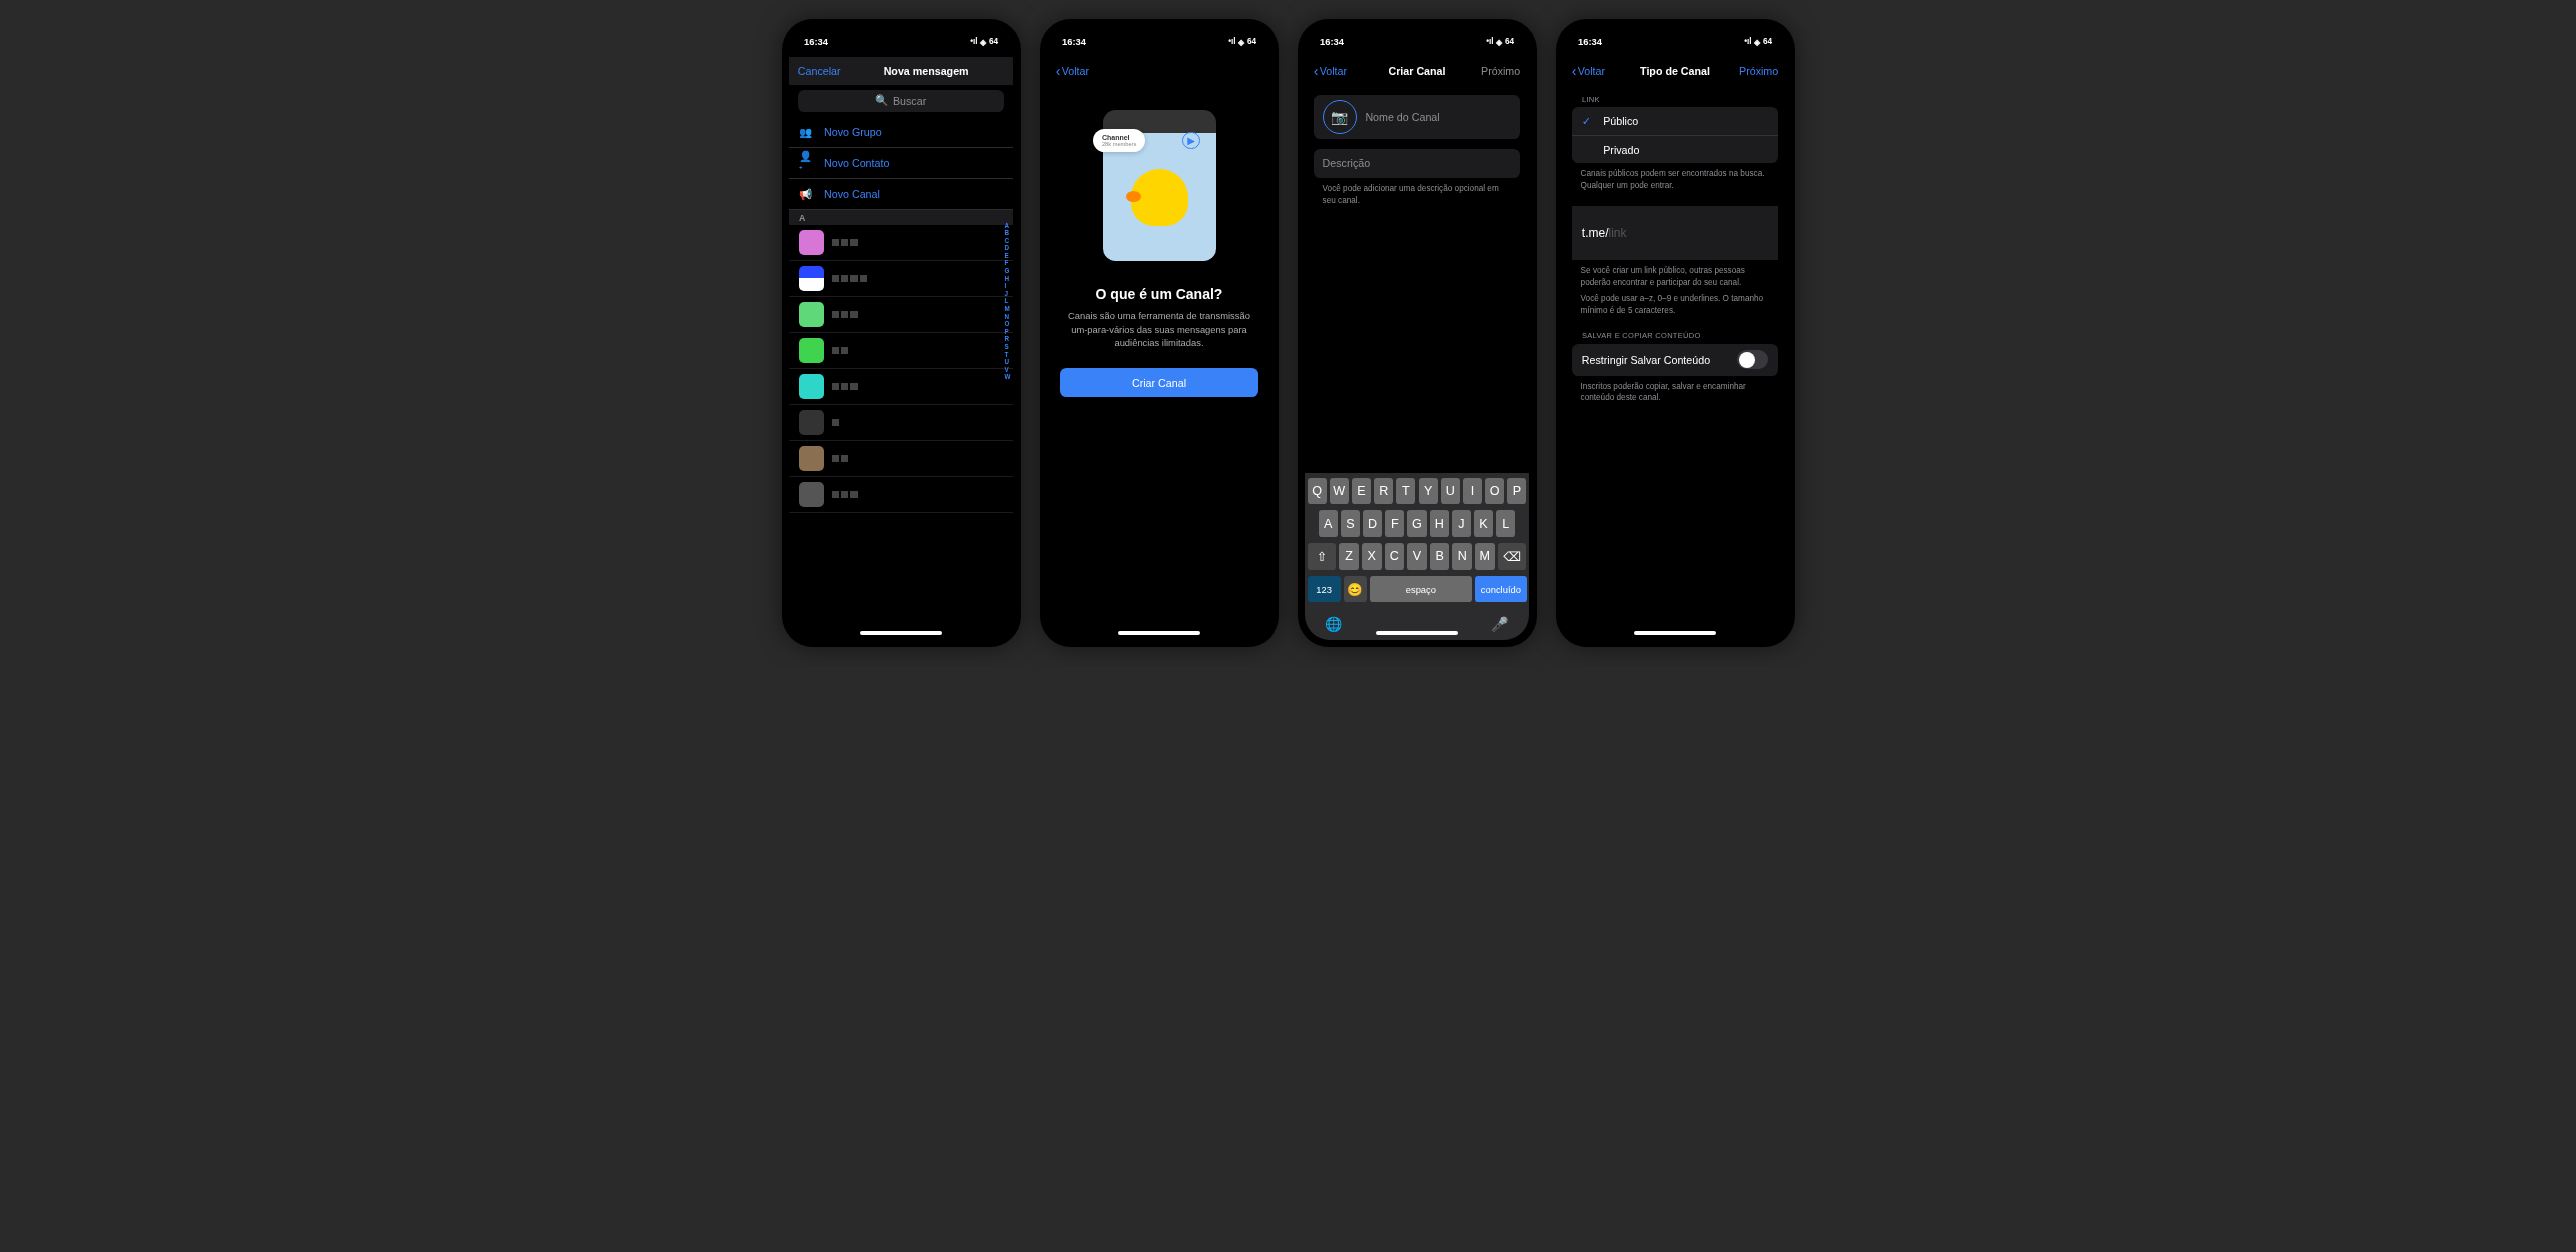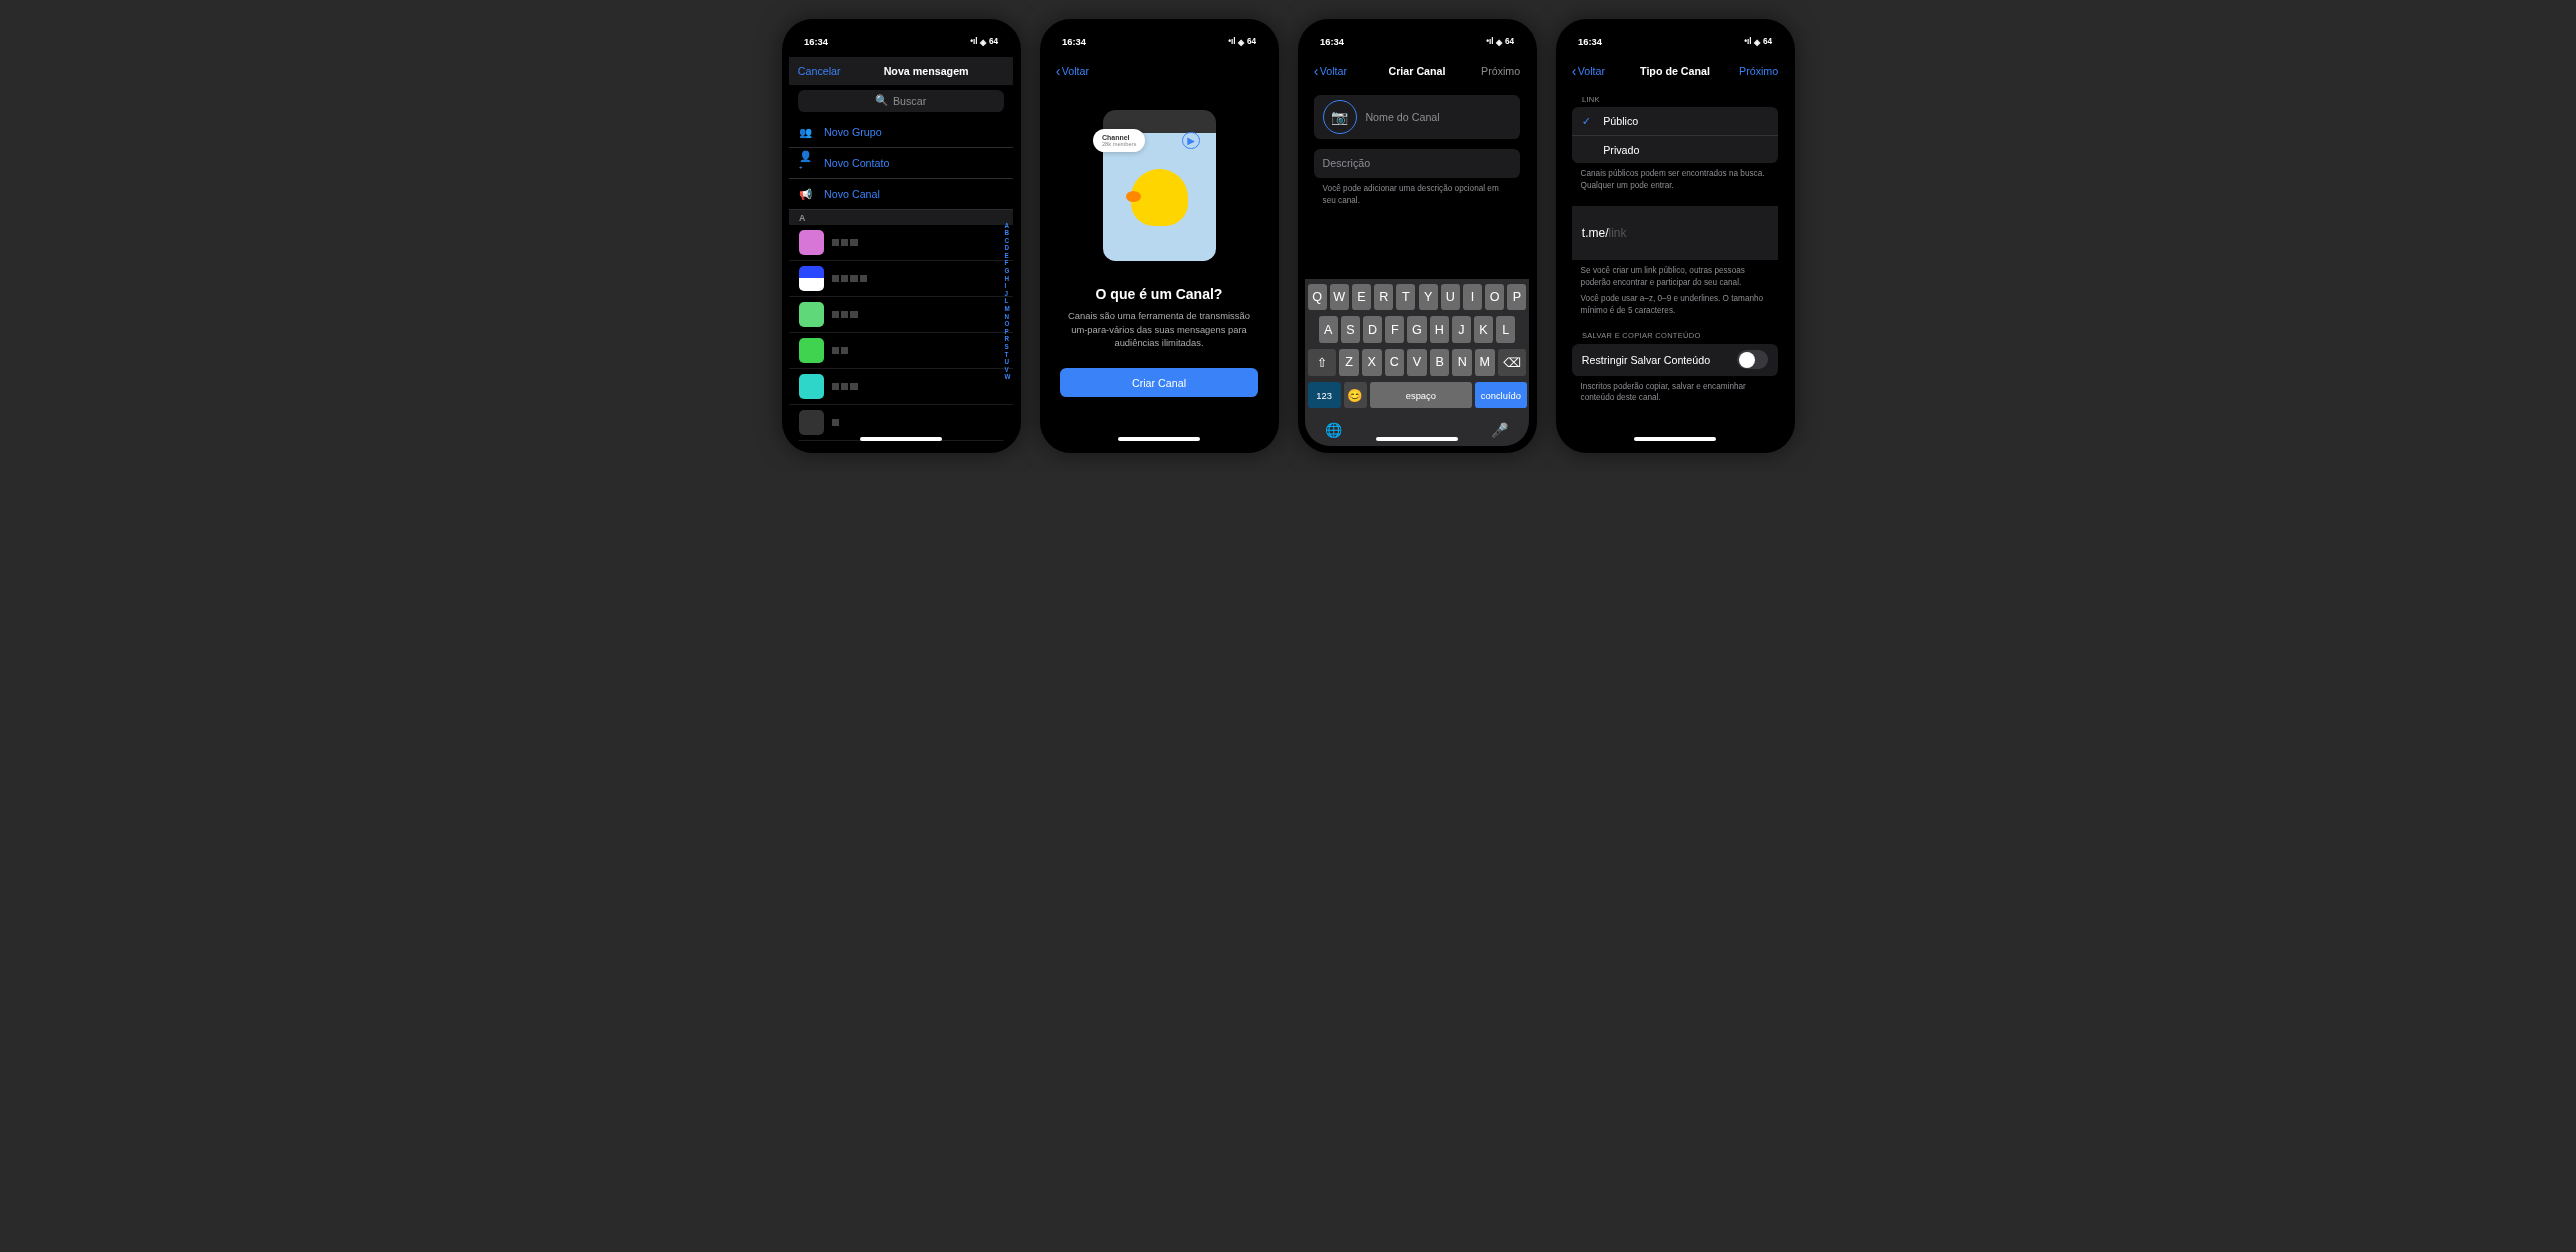--- a/index.html
+++ b/index.html
@@ -1,17 +1,17 @@
 <!DOCTYPE html>
 <html style="font-size:10px"><head>
 <meta charset="utf-8">
 <style>
 * { margin: 0; padding: 0; box-sizing: border-box; font-family: -apple-system, BlinkMacSystemFont, 'Segoe UI', sans-serif; }
 body { background: #2a2a2a; display: flex; gap: 19px; padding: 19px; justify-content: center; }
-.phone { width: 239px; height: 434px; background: #000; border-radius: 31px; padding: 7.5px; box-shadow: 0 0 25px rgba(0,0,0,0.5); position: relative; }
+.phone { width: 239px; height: 628px; background: #000; border-radius: 31px; padding: 7.5px; box-shadow: 0 0 25px rgba(0,0,0,0.5); position: relative; }
 .screen { width: 100%; height: 100%; background: #000; border-radius: 25px; overflow: hidden; display: flex; flex-direction: column; position: relative; }
 .notch { position: absolute; top: 0; left: 50%; transform: translateX(-50%); width: 82px; height: 17.6px; background: #000; border-radius: 0 0 11.3px 11.3px; z-index: 10; }
 .status-bar { height: 30px; display: flex; justify-content: space-between; align-items: center; padding: 0 15px; color: #fff; font-size: 9.4px; font-weight: 600; }
 .status-icons { display: flex; gap: 2.5px; align-items: flex-start; font-size: 8.2px; }
 .content { flex: 1; overflow: hidden; display: flex; flex-direction: column; }
 .nav-bar { height: 28px; display: flex; align-items: center; justify-content: space-between; padding: 0 8.8px; }
 .nav-left, .nav-right { color: #3a82f7; font-size: 10.7px; display: flex; align-items: center; gap: 1.3px; }
 .nav-title { color: #fff; font-size: 10.7px; font-weight: 600; position: absolute; left: 50%; transform: translateX(-50%); }
 .chevron { font-size: 14px; }
 .search-bar { margin: 5px 8.8px; background: #1c1c1e; border-radius: 6.3px; height: 22.6px; display: flex; align-items: center; justify-content: center; color: #8e8e93; gap: 3.8px; font-size: 10.7px; }

